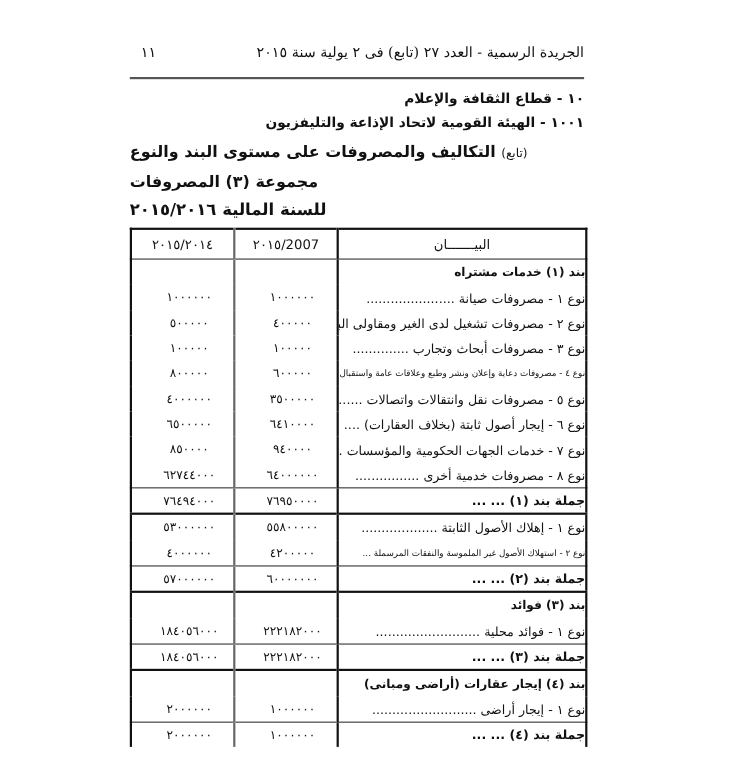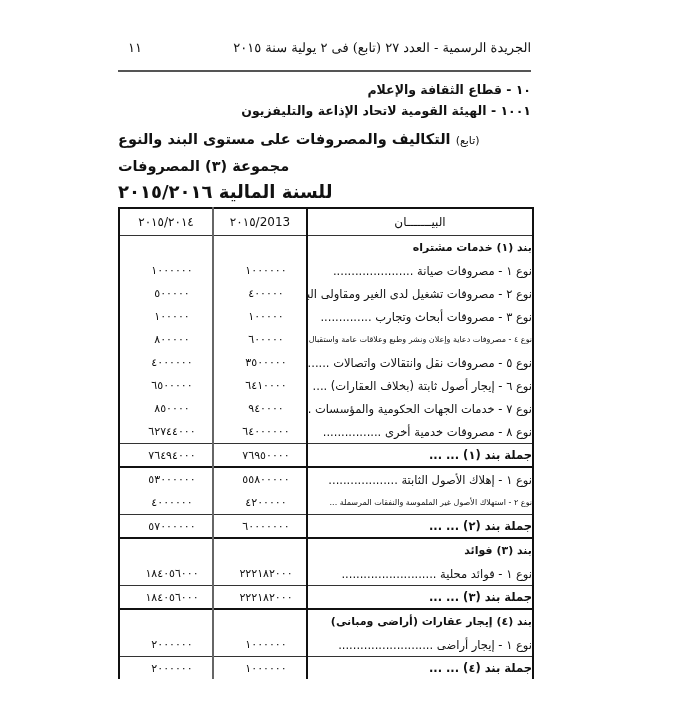--- a/index.html
+++ b/index.html
@@ -18,21 +18,21 @@
     .sector, .agency {
       position: absolute; right: 143px; direction: rtl; font-weight: bold;
       font-size: 12.5px; white-space: nowrap;
     }
     .sector { top: 82px; }
     .agency { top: 103px; }
 
     .titles { position: absolute; left: 118px; width: 413px; text-align: left; direction: rtl; font-weight: bold; }
     .t1 { top: 131px; font-size: 14.5px; }
     .t2 { top: 158px; font-size: 14.5px; }
-    .t3 { top: 181px; font-size: 18px; }
+    .t3 { top: 181px; font-size: 15px; }
     .t1 .pre { font-size: 11px; font-weight: normal; }
 
     table.budget {
       position: absolute; left: 118px; top: 207px; width: 414px;
       border-collapse: collapse; direction: rtl; table-layout: fixed;
       border-left: 2.5px solid #111; border-right: 2.5px solid #111; border-top: 2.5px solid #111;
     }
     table.budget td, table.budget th { padding: 0; }
     col.c-desc { width: 226px; }
     col.c-y1 { width: 94px; }
@@ -74,21 +74,21 @@
 
 <table class="budget">
   <colgroup>
       <col class="c-desc">
       <col class="c-y1">
       <col class="c-y2">
     </colgroup>
   <thead>
     <tr class="hdr">
       <th class="desc" style="border-left:2px solid #111">البيـــــــان</th>
-      <th>2013/٢٠١٥</th>
+      <th>2007/٢٠١٥</th>
       <th style="border-left:none">٢٠١٥/٢٠١٤</th>
     </tr>
   </thead>
   <tbody id="tbody">
       <tr class="group">
         <td class="desc">بند (١) خدمات مشتراه</td>
       <td class="num"></td>
       <td class="num"></td>
       </tr>
       <tr class="row">

